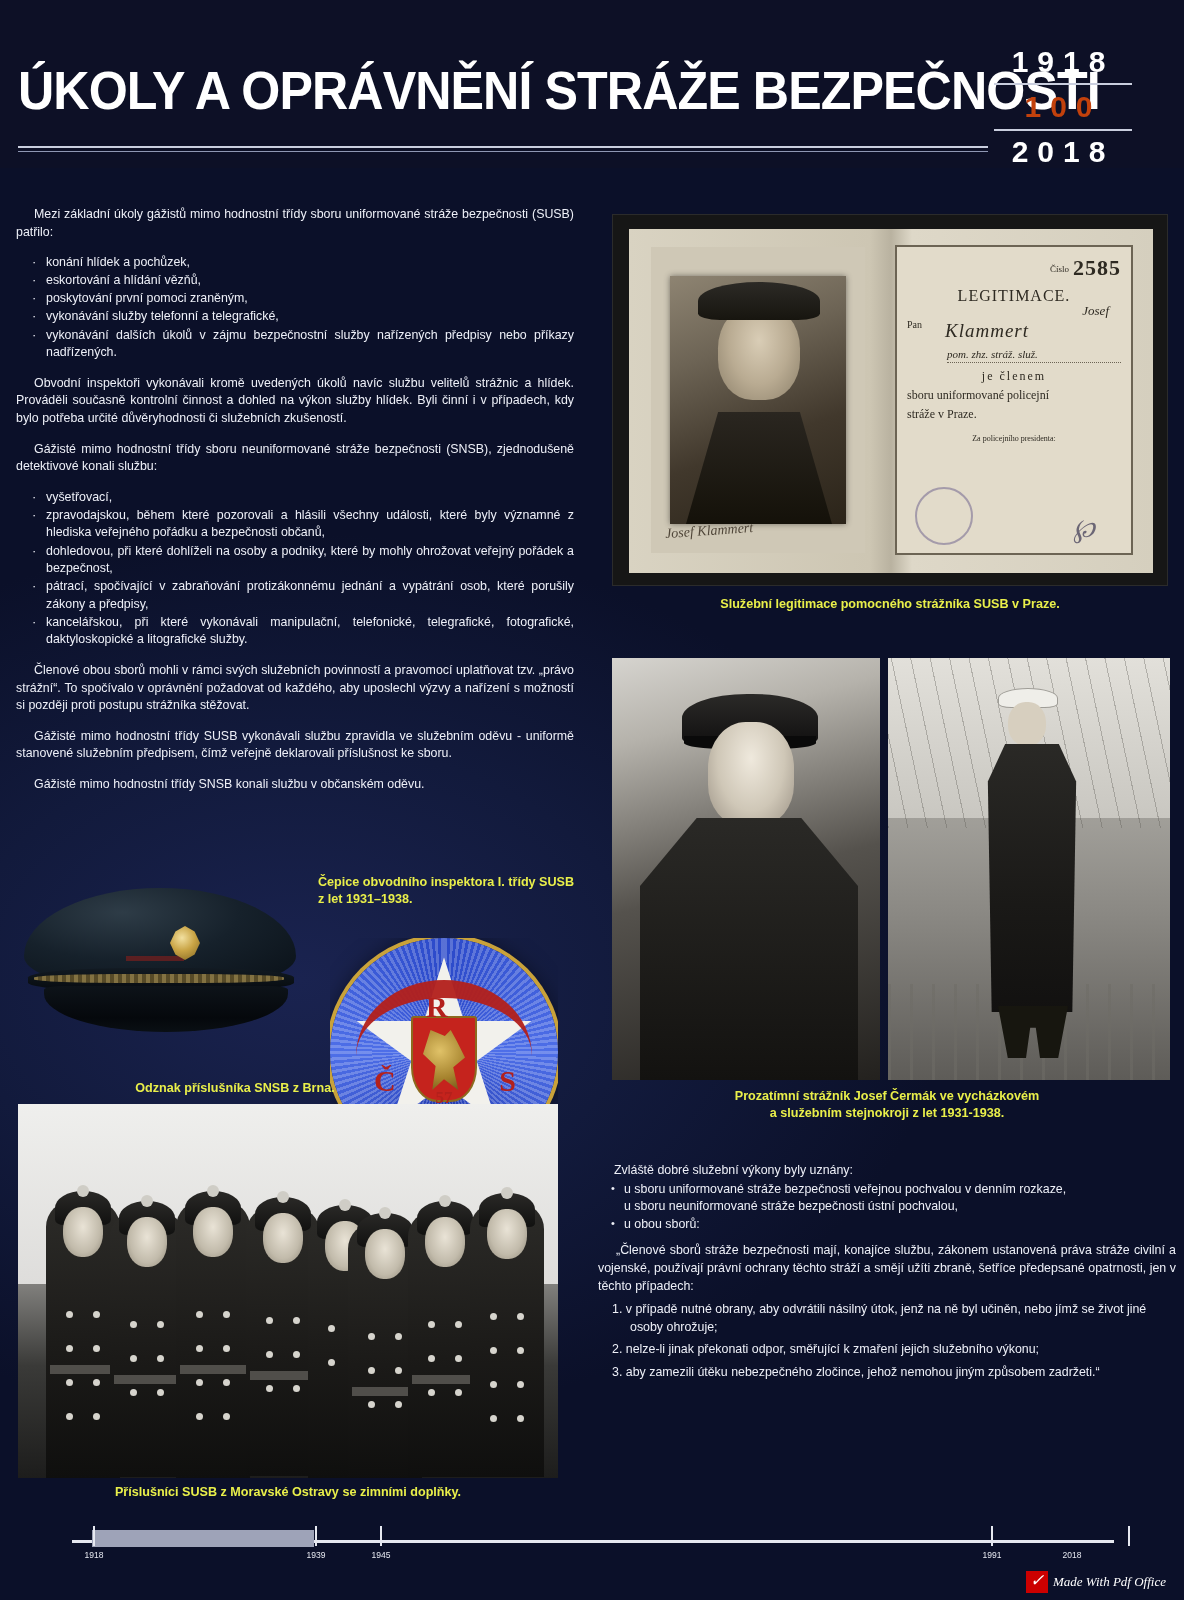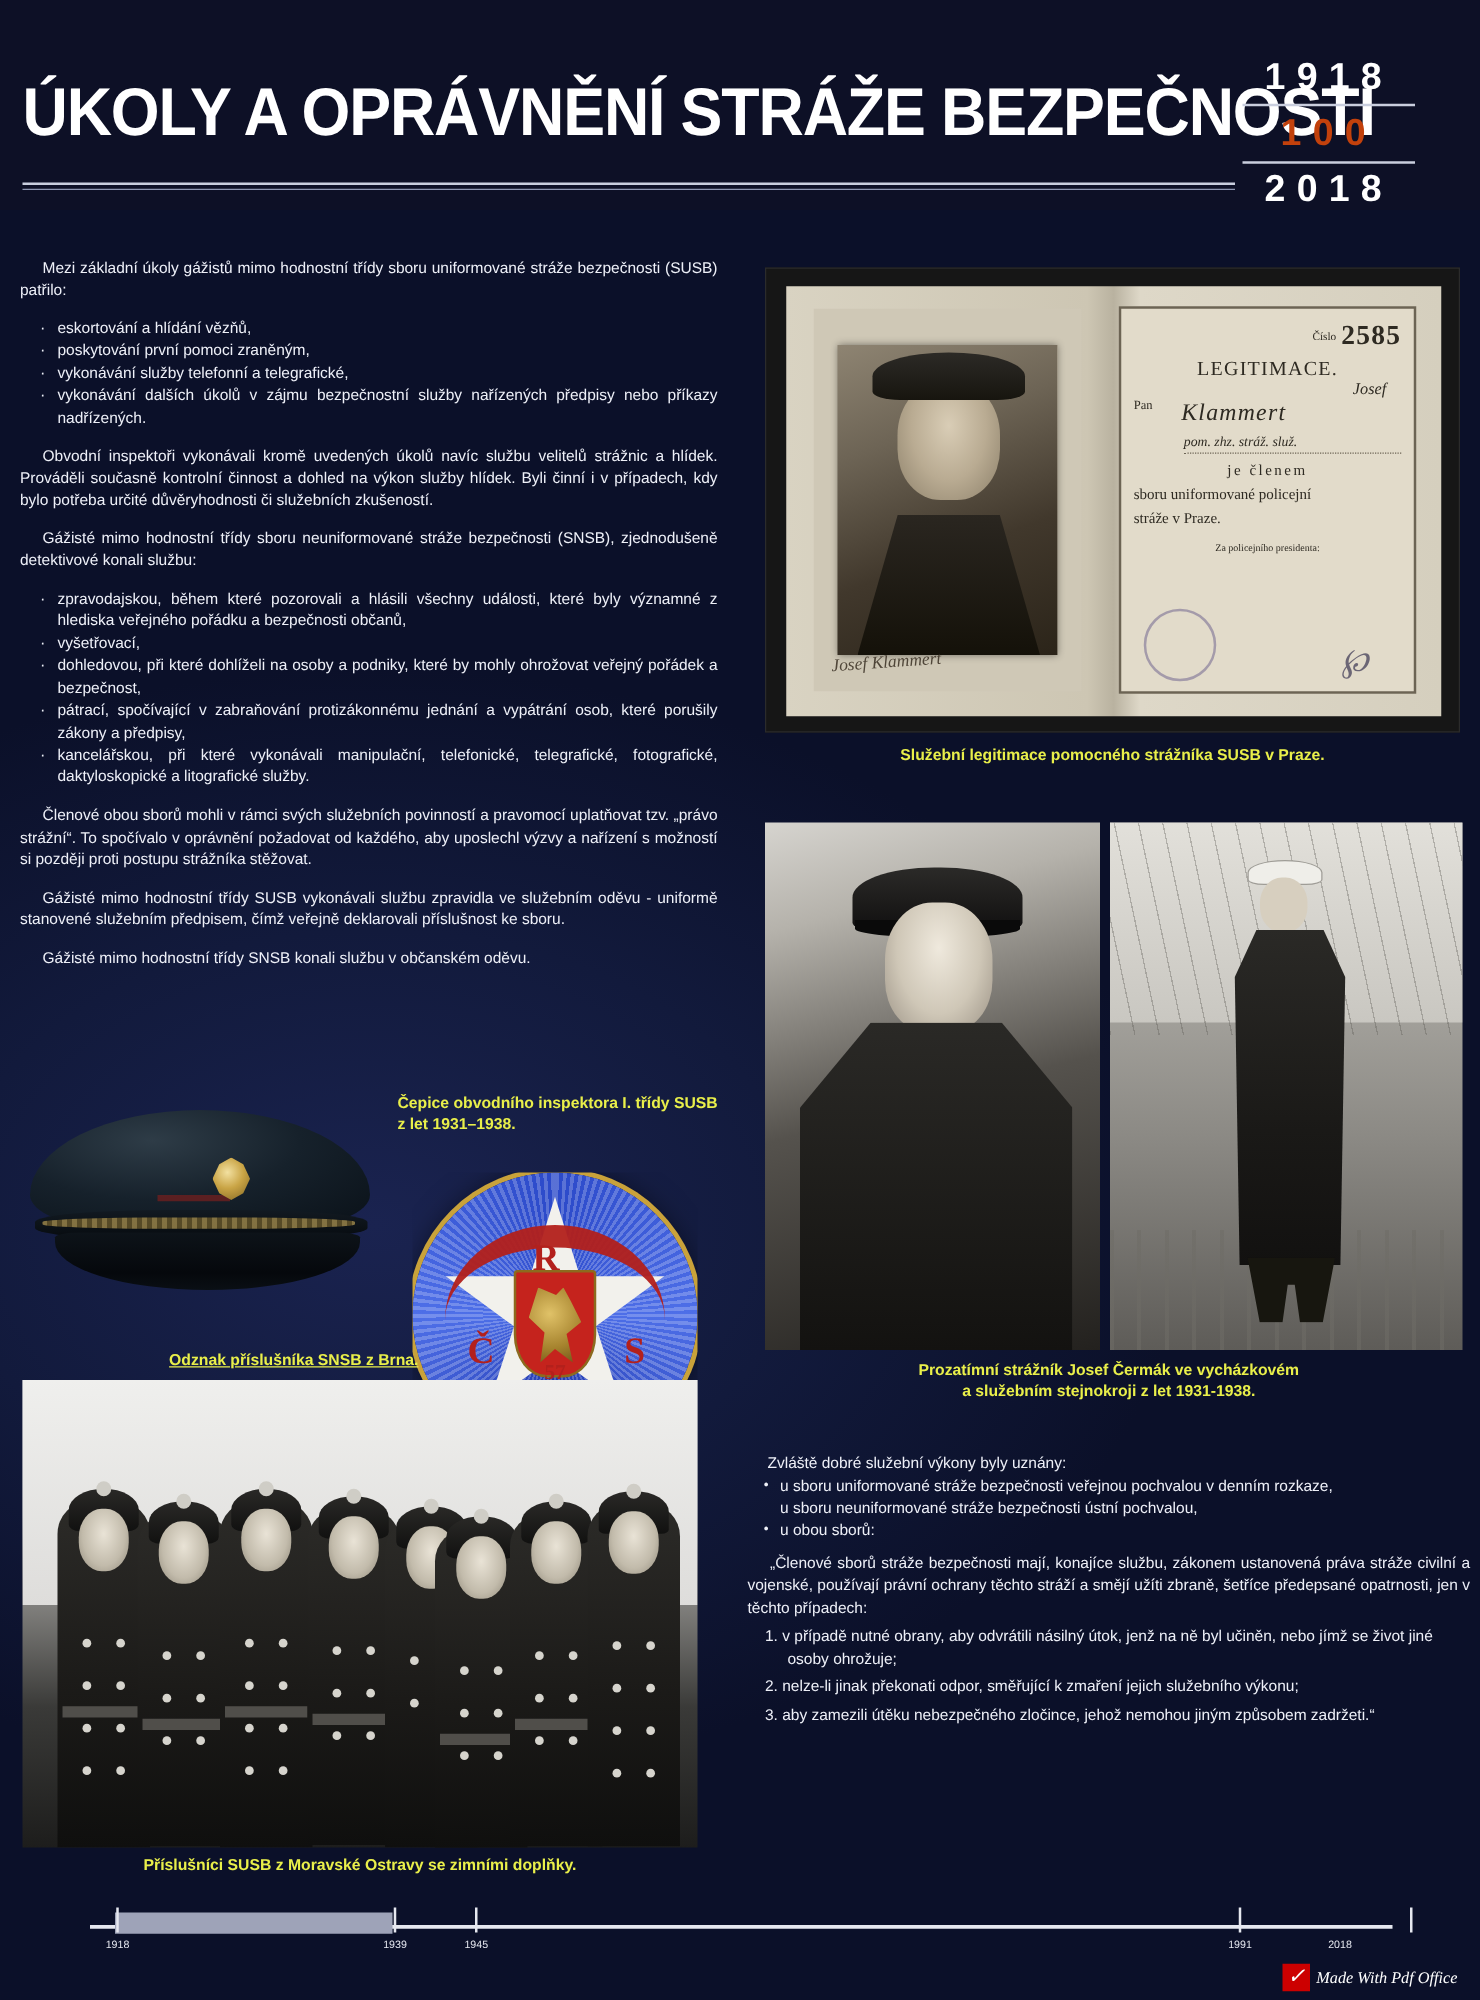--- a/index.html
+++ b/index.html
@@ -308,30 +308,31 @@
       <div class="sep"></div>
       <div class="hundred">100</div>
       <div class="sep2"></div>
       <div class="yr">2018</div>
     </div>
   </div>
 
   <div class="col-left">
     <p>Mezi základní úkoly gážistů mimo hodnostní třídy sboru uniformované stráže bezpečnosti (SUSB) patřilo:</p>
     <ul>
+      <li>konání hlídek a pochůzek,</li>
       <li>eskortování a hlídání vězňů,</li>
       <li>poskytování první pomoci zraněným,</li>
       <li>vykonávání služby telefonní a telegrafické,</li>
       <li>vykonávání dalších úkolů v zájmu bezpečnostní služby nařízených předpisy nebo příkazy nadřízených.</li>
     </ul>
     <p>Obvodní inspektoři vykonávali kromě uvedených úkolů navíc službu velitelů strážnic a hlídek. Prováděli současně kontrolní činnost a dohled na výkon služby hlídek. Byli činní i v případech, kdy bylo potřeba určité důvěryhodnosti či služebních zkušeností.</p>
     <p>Gážisté mimo hodnostní třídy sboru neuniformované stráže bezpečnosti (SNSB), zjednodušeně detektivové konali službu:</p>
     <ul>
+      <li>vyšetřovací,</li>
       <li>zpravodajskou, během které pozorovali a hlásili všechny události, které byly významné z hlediska veřejného pořádku a bezpečnosti občanů,</li>
-      <li>vyšetřovací,</li>
       <li>dohledovou, při které dohlíželi na osoby a podniky, které by mohly ohrožovat veřejný pořádek a bezpečnost,</li>
       <li>pátrací, spočívající v zabraňování protizákonnému jednání a vypátrání osob, které porušily zákony a předpisy,</li>
       <li>kancelářskou, při které vykonávali manipulační, telefonické, telegrafické, fotografické, daktyloskopické a litografické služby.</li>
     </ul>
     <p>Členové obou sborů mohli v rámci svých služebních povinností a pravomocí uplatňovat tzv. „právo strážní“. To spočívalo v oprávnění požadovat od každého, aby uposlechl výzvy a nařízení s možností si později proti postupu strážníka stěžovat.</p>
     <p>Gážisté mimo hodnostní třídy SUSB vykonávali službu zpravidla ve služebním oděvu - uniformě stanovené služebním předpisem, čímž veřejně deklarovali příslušnost ke sboru.</p>
     <p>Gážisté mimo hodnostní třídy SNSB konali službu v občanském oděvu.</p>
   </div>
 
   <div class="img" id="img-legitimace">
@@ -402,21 +403,21 @@
     <div class="badge-star"></div>
     <div class="badge-ribbon"></div>
     <div class="badge-shield"></div>
     <div class="badge-lion"></div>
     <div class="badge-R">R</div>
     <div class="badge-C">Č</div>
     <div class="badge-S">S</div>
     <div class="badge-57">57</div>
     <div class="badge-brno">BRNO</div>
   </div>
-  <div class="cap" style="left:100px; top:1080px; width:270px;text-decoration:underline;">Odznak příslušníka SNSB z Brna.</div>
+  <div class="cap" style="left:100px; top:1080px; width:270px;">Odznak příslušníka SNSB z Brna.</div>
 
   <div class="img" id="img-group">
     <div class="grp-sky"></div>
     <div class="grp-row">
       <div class="grp-man" style="left:28px;">
         <div class="grp-helm"></div>
           <div class="grp-spike"></div>
           <div class="grp-face"></div>
         <div class="grp-belt"></div>
         <div class="grp-btns">

